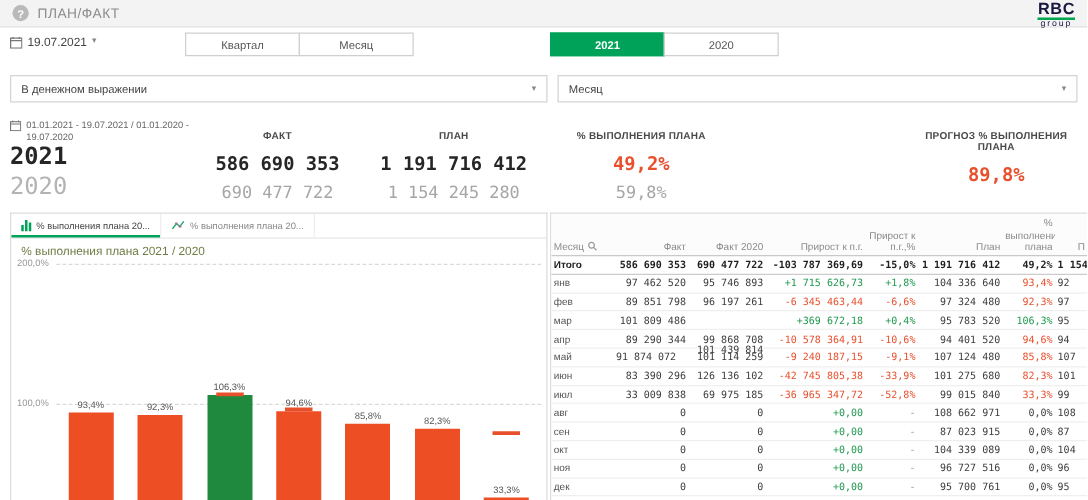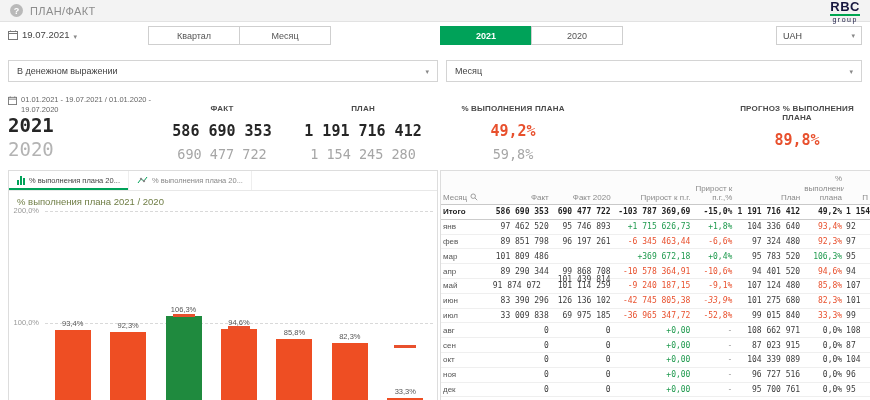--- a/index.html
+++ b/index.html
@@ -10,21 +10,21 @@
   
   .topbar{position:absolute;top:0;left:0;right:0;height:22px;background:#f3f3f3;border-bottom:1px solid #e2e2e2;display:flex;align-items:center;padding:0 10px;gap:7px}
   .help-icon{width:13px;height:13px;border-radius:50%;background:#b9b9b9;color:#fff;font-size:9px;font-weight:bold;display:flex;align-items:center;justify-content:center;flex:0 0 auto}
   .app-title{color:#8c8c8c;font-size:11px;letter-spacing:.4px}
   .logo{margin-left:auto;text-align:center;line-height:1;padding-top:1px}
   .logo-rbc{font-size:13px;font-weight:800;color:#17173f;letter-spacing:.5px;border-bottom:2px solid #00A651;padding-bottom:1px;display:inline-block}
   .logo-group{font-size:7px;color:#17173f;letter-spacing:1.5px}
 
   
   .row1{position:absolute;top:26px;left:0;right:0;height:20px}
-  .datepicker{position:absolute;left:8px;top:3px;display:flex;align-items:flex-end;gap:4px;font-size:9.5px;color:#444;cursor:pointer}
+  .datepicker{position:absolute;left:8px;top:3px;display:flex;align-items:flex-start;gap:4px;font-size:9.5px;color:#444;cursor:pointer}
   .caret{font-size:7px;color:#888;line-height:1}
   .btn-group{position:absolute;top:0;display:flex}
   .bg-period{left:148px}.bg-year{left:440px}
   .btn{width:92px;height:19px;border:1px solid #cfcfcf;background:#fff;color:#555;font-size:9px;display:flex;align-items:center;justify-content:center;margin-left:-1px;cursor:pointer}
   .btn:first-child{margin-left:0}
   .btn.active{background:#00A259;border-color:#00A259;color:#fff;font-weight:bold}
   .currency{position:absolute;right:8px;top:0;width:86px;height:19px;border:1px solid #cfcfcf;background:#fff;display:flex;align-items:center;justify-content:space-between;padding:0 6px;font-size:9px;color:#444;cursor:pointer}
 
   
   .row2{position:absolute;top:60px;left:0;right:0;height:22px}
@@ -97,24 +97,20 @@
     <span>19.07.2021</span>
     <span class="caret">▾</span>
   </div>
   <div class="btn-group bg-period">
     <div class="btn">Квартал</div>
     <div class="btn">Месяц</div>
   </div>
   <div class="btn-group bg-year">
     <div class="btn active">2021</div>
     <div class="btn">2020</div>
-  </div>
-  <div class="currency">
-    <span>UAH</span>
-    <span class="caret">▾</span>
   </div>
 </div>
 
 <div class="row2">
   <div class="select sel-measure">
     <span>В денежном выражении</span>
     <span class="caret">▾</span>
   </div>
   <div class="select sel-dim">
     <span>Месяц</span>
@@ -278,21 +274,21 @@
         <div class="t-cell  neg" style="width: 42px;">-9,1%</div>
         <div class="t-cell" style="width: 68px;">107 124 480</div>
         <div class="t-cell  neg" style="width: 42px;">85,8%</div>
         <div class="t-cell p2020" style="width: 26px;">107</div>
       </div>
       <div class="t-row">
         <div class="t-cell month" style="width: 42px;">июн</div>
         <div class="t-cell" style="width: 68px;">83 390 296</div>
         <div class="t-cell" style="width: 62px;">126 136 102</div>
         <div class="t-cell  neg" style="width: 80px;">-42 745 805,38</div>
-        <div class="t-cell  neg" style="width: 42px; font-style: italic;">-33,9%</div>
+        <div class="t-cell  neg" style="width: 42px;">-33,9%</div>
         <div class="t-cell" style="width: 68px;">101 275 680</div>
         <div class="t-cell  neg" style="width: 42px;">82,3%</div>
         <div class="t-cell p2020" style="width: 26px;">101</div>
       </div>
       <div class="t-row">
         <div class="t-cell month" style="width: 42px;">июл</div>
         <div class="t-cell" style="width: 68px;">33 009 838</div>
         <div class="t-cell" style="width: 62px;">69 975 185</div>
         <div class="t-cell  neg" style="width: 80px;">-36 965 347,72</div>
         <div class="t-cell  neg" style="width: 42px;">-52,8%</div>

